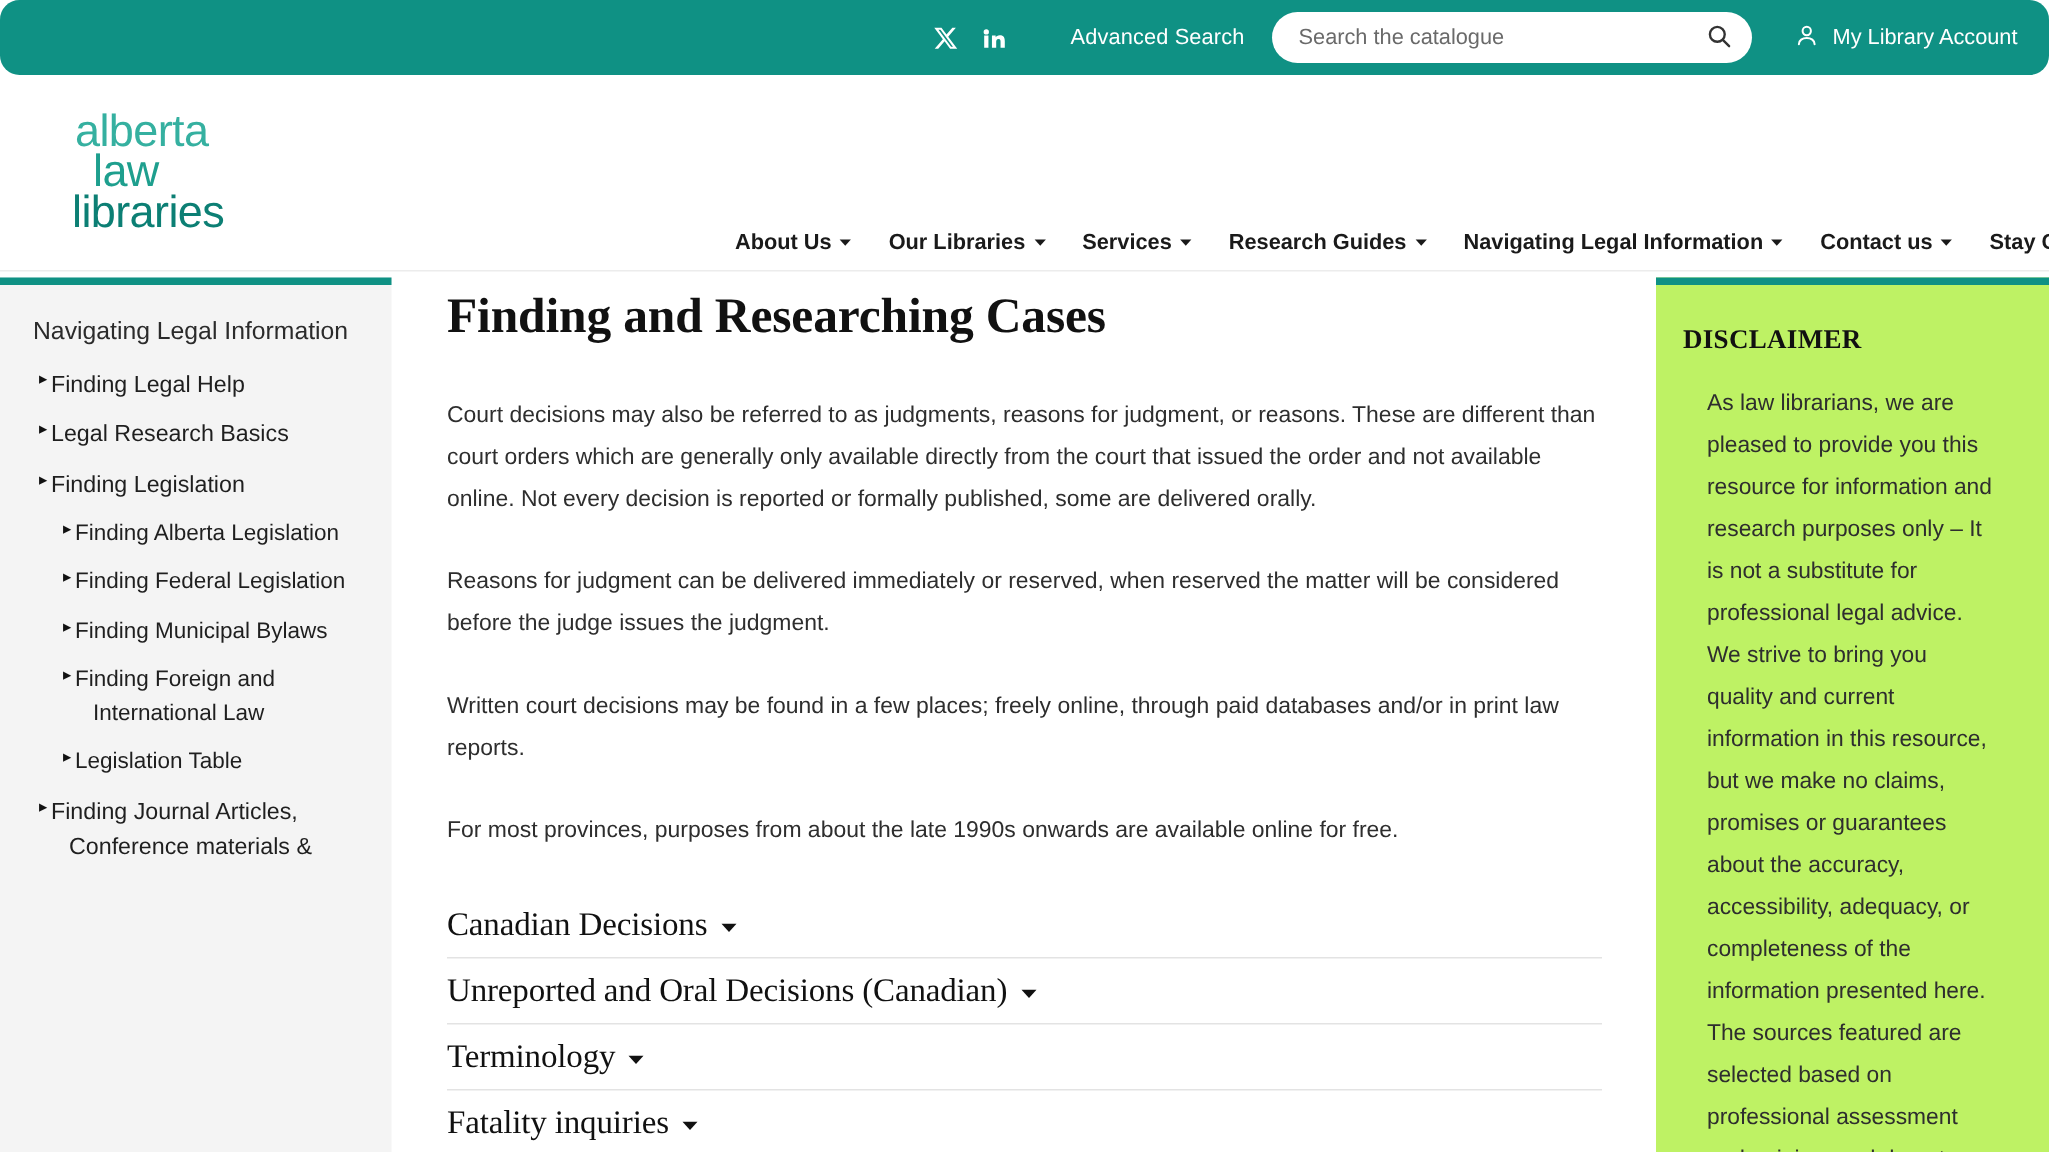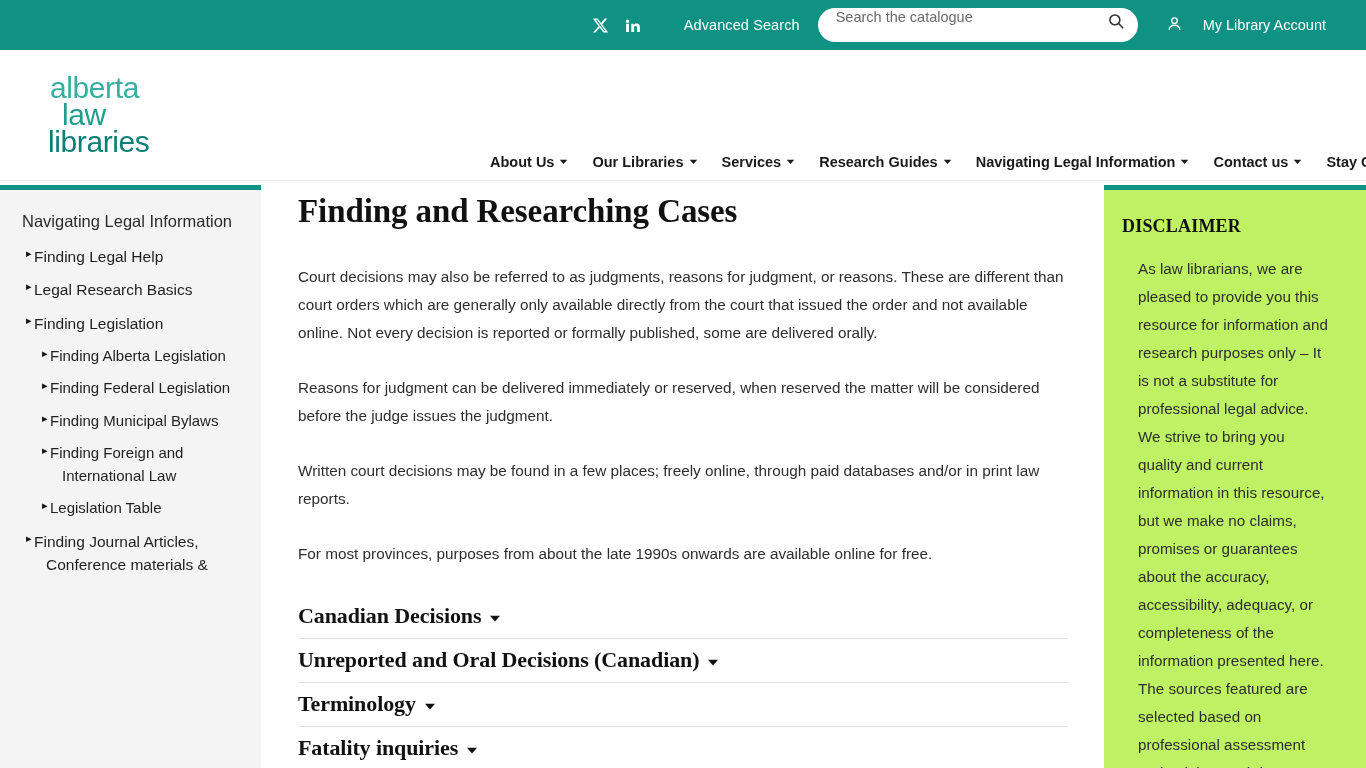--- a/index.html
+++ b/index.html
@@ -12,22 +12,23 @@
     font-family: "Liberation Sans", sans-serif;
   }
 
   
   .topbar {
     height: 50px;
     background: #0f9184;
     display: flex;
     align-items: center;
     justify-content: flex-end;
-    padding: 0 40px 0 0;
+    padding: 0 21px 0 0;
     position: relative;
+    border-radius: 13px;
   }
   .social {
     display: flex;
     align-items: center;
     gap: 14px;
     margin-right: 42px;
   }
   .social-icon {
     width: 18px; height: 18px;
     display: flex; align-items: center; justify-content: center;
@@ -41,42 +42,42 @@
     letter-spacing: .1px;
     margin-right: 18px;
     white-space: nowrap;
     cursor: pointer;
   }
   .search-wrap {
     width: 320px; height: 34px;
     background: #ffffff;
     border-radius: 18px;
     display: flex;
-    align-items: flex-start;
+    align-items: center;
     padding: 0 8px 0 16px;
     margin-right: 28px;
   }
   .search-wrap input {
     flex: 1;
     border: 0; outline: 0;
     font-family: "Liberation Sans", sans-serif;
     font-size: 14.5px;
     color: #3a3a3a;
     background: transparent;
   }
   .search-wrap input::placeholder { color: #6a6a6a; }
   .search-btn {
     width: 28px; height: 28px;
     border: 0; background: transparent;
     display: flex; align-items: center; justify-content: center;
     cursor: pointer; padding: 0;
     color: #333;
   }
   .account {
-    display: flex; align-items: center; gap: 20px;
+    display: flex; align-items: center; gap: 9px;
     color: #ffffff; font-size: 14.5px;
     white-space: nowrap;
     cursor: pointer;
     font-weight: 500;
   }
 
   
   .masthead {
     height: 131px;
     background: #ffffff;
@@ -201,21 +202,21 @@
     border-bottom: 1px solid #e3e3e3;
     padding: 8px 0 9px 0;
     cursor: pointer;
     display: flex;
     align-items: center;
     gap: 8px;
   }
   .acc-title {
     font-family: "Liberation Serif", serif;
     font-size: 22px;
-    font-weight: 700;
+    font-weight: 400;
     color: #111111;
     letter-spacing: -0.1px;
   }
   .acc-caret {
     display: inline-block;
     color: #111;
     position: relative; top: 2px;
   }
   .acc-caret svg { display: block; }
 

